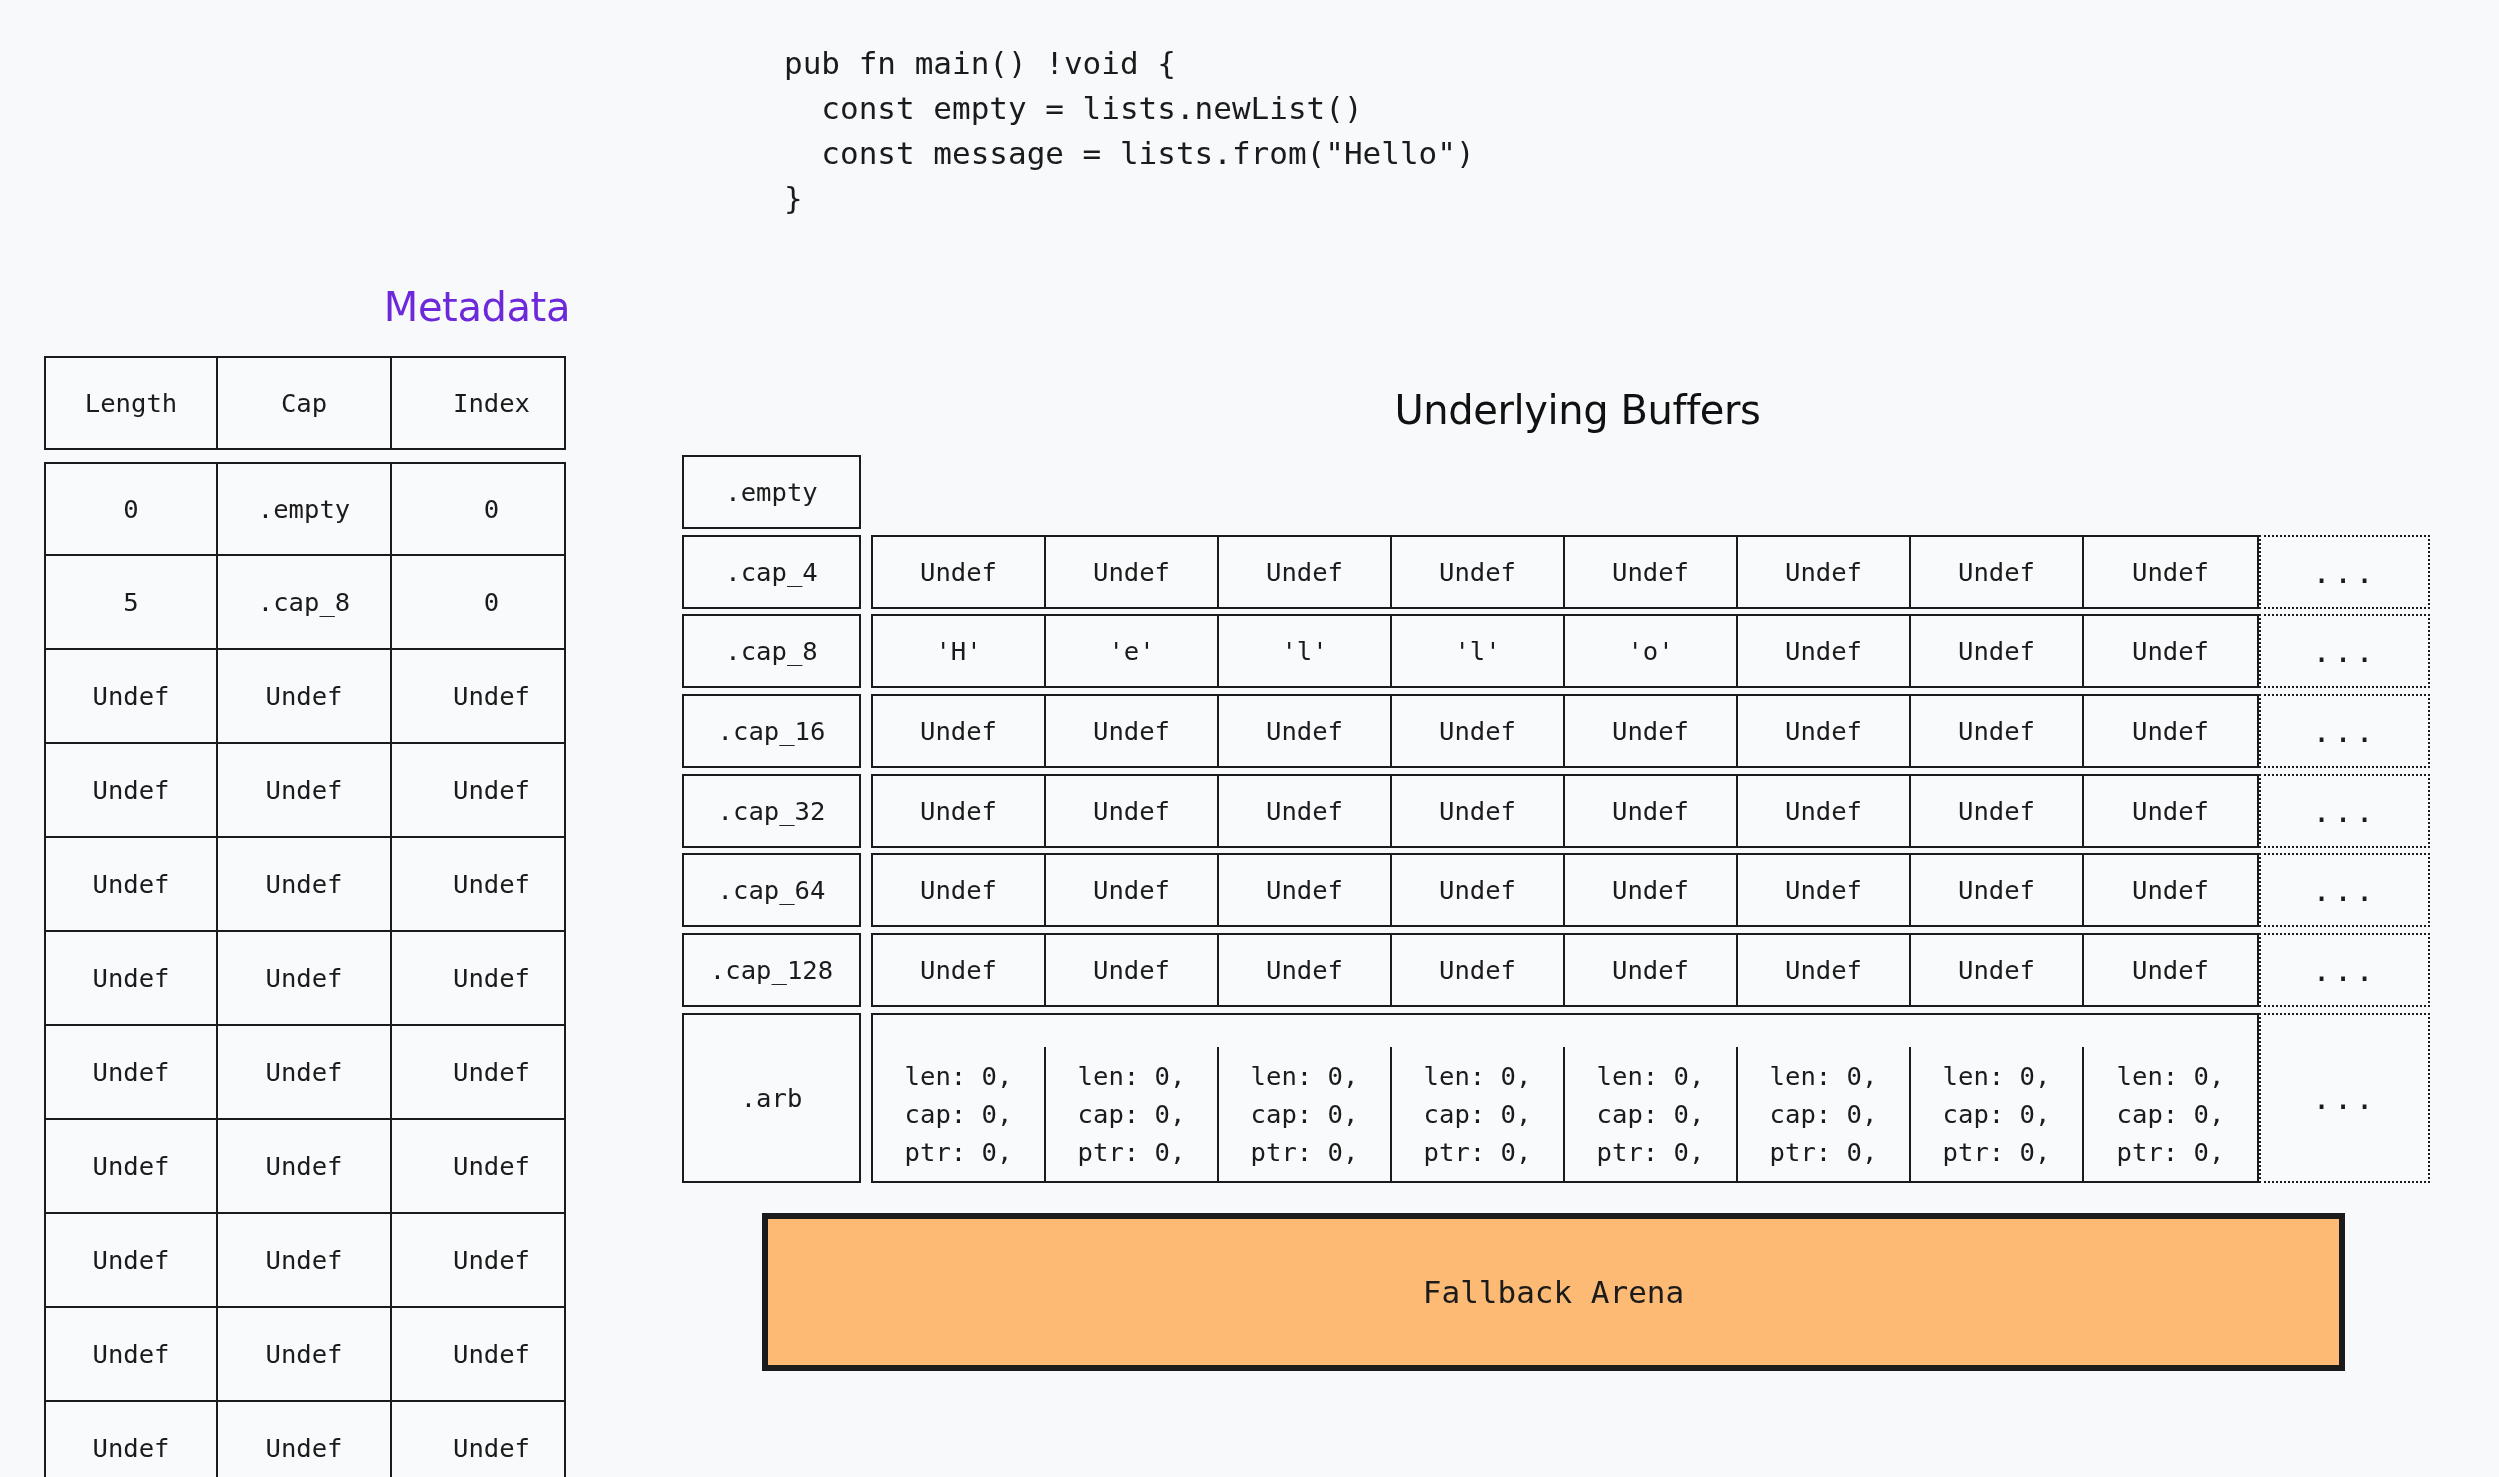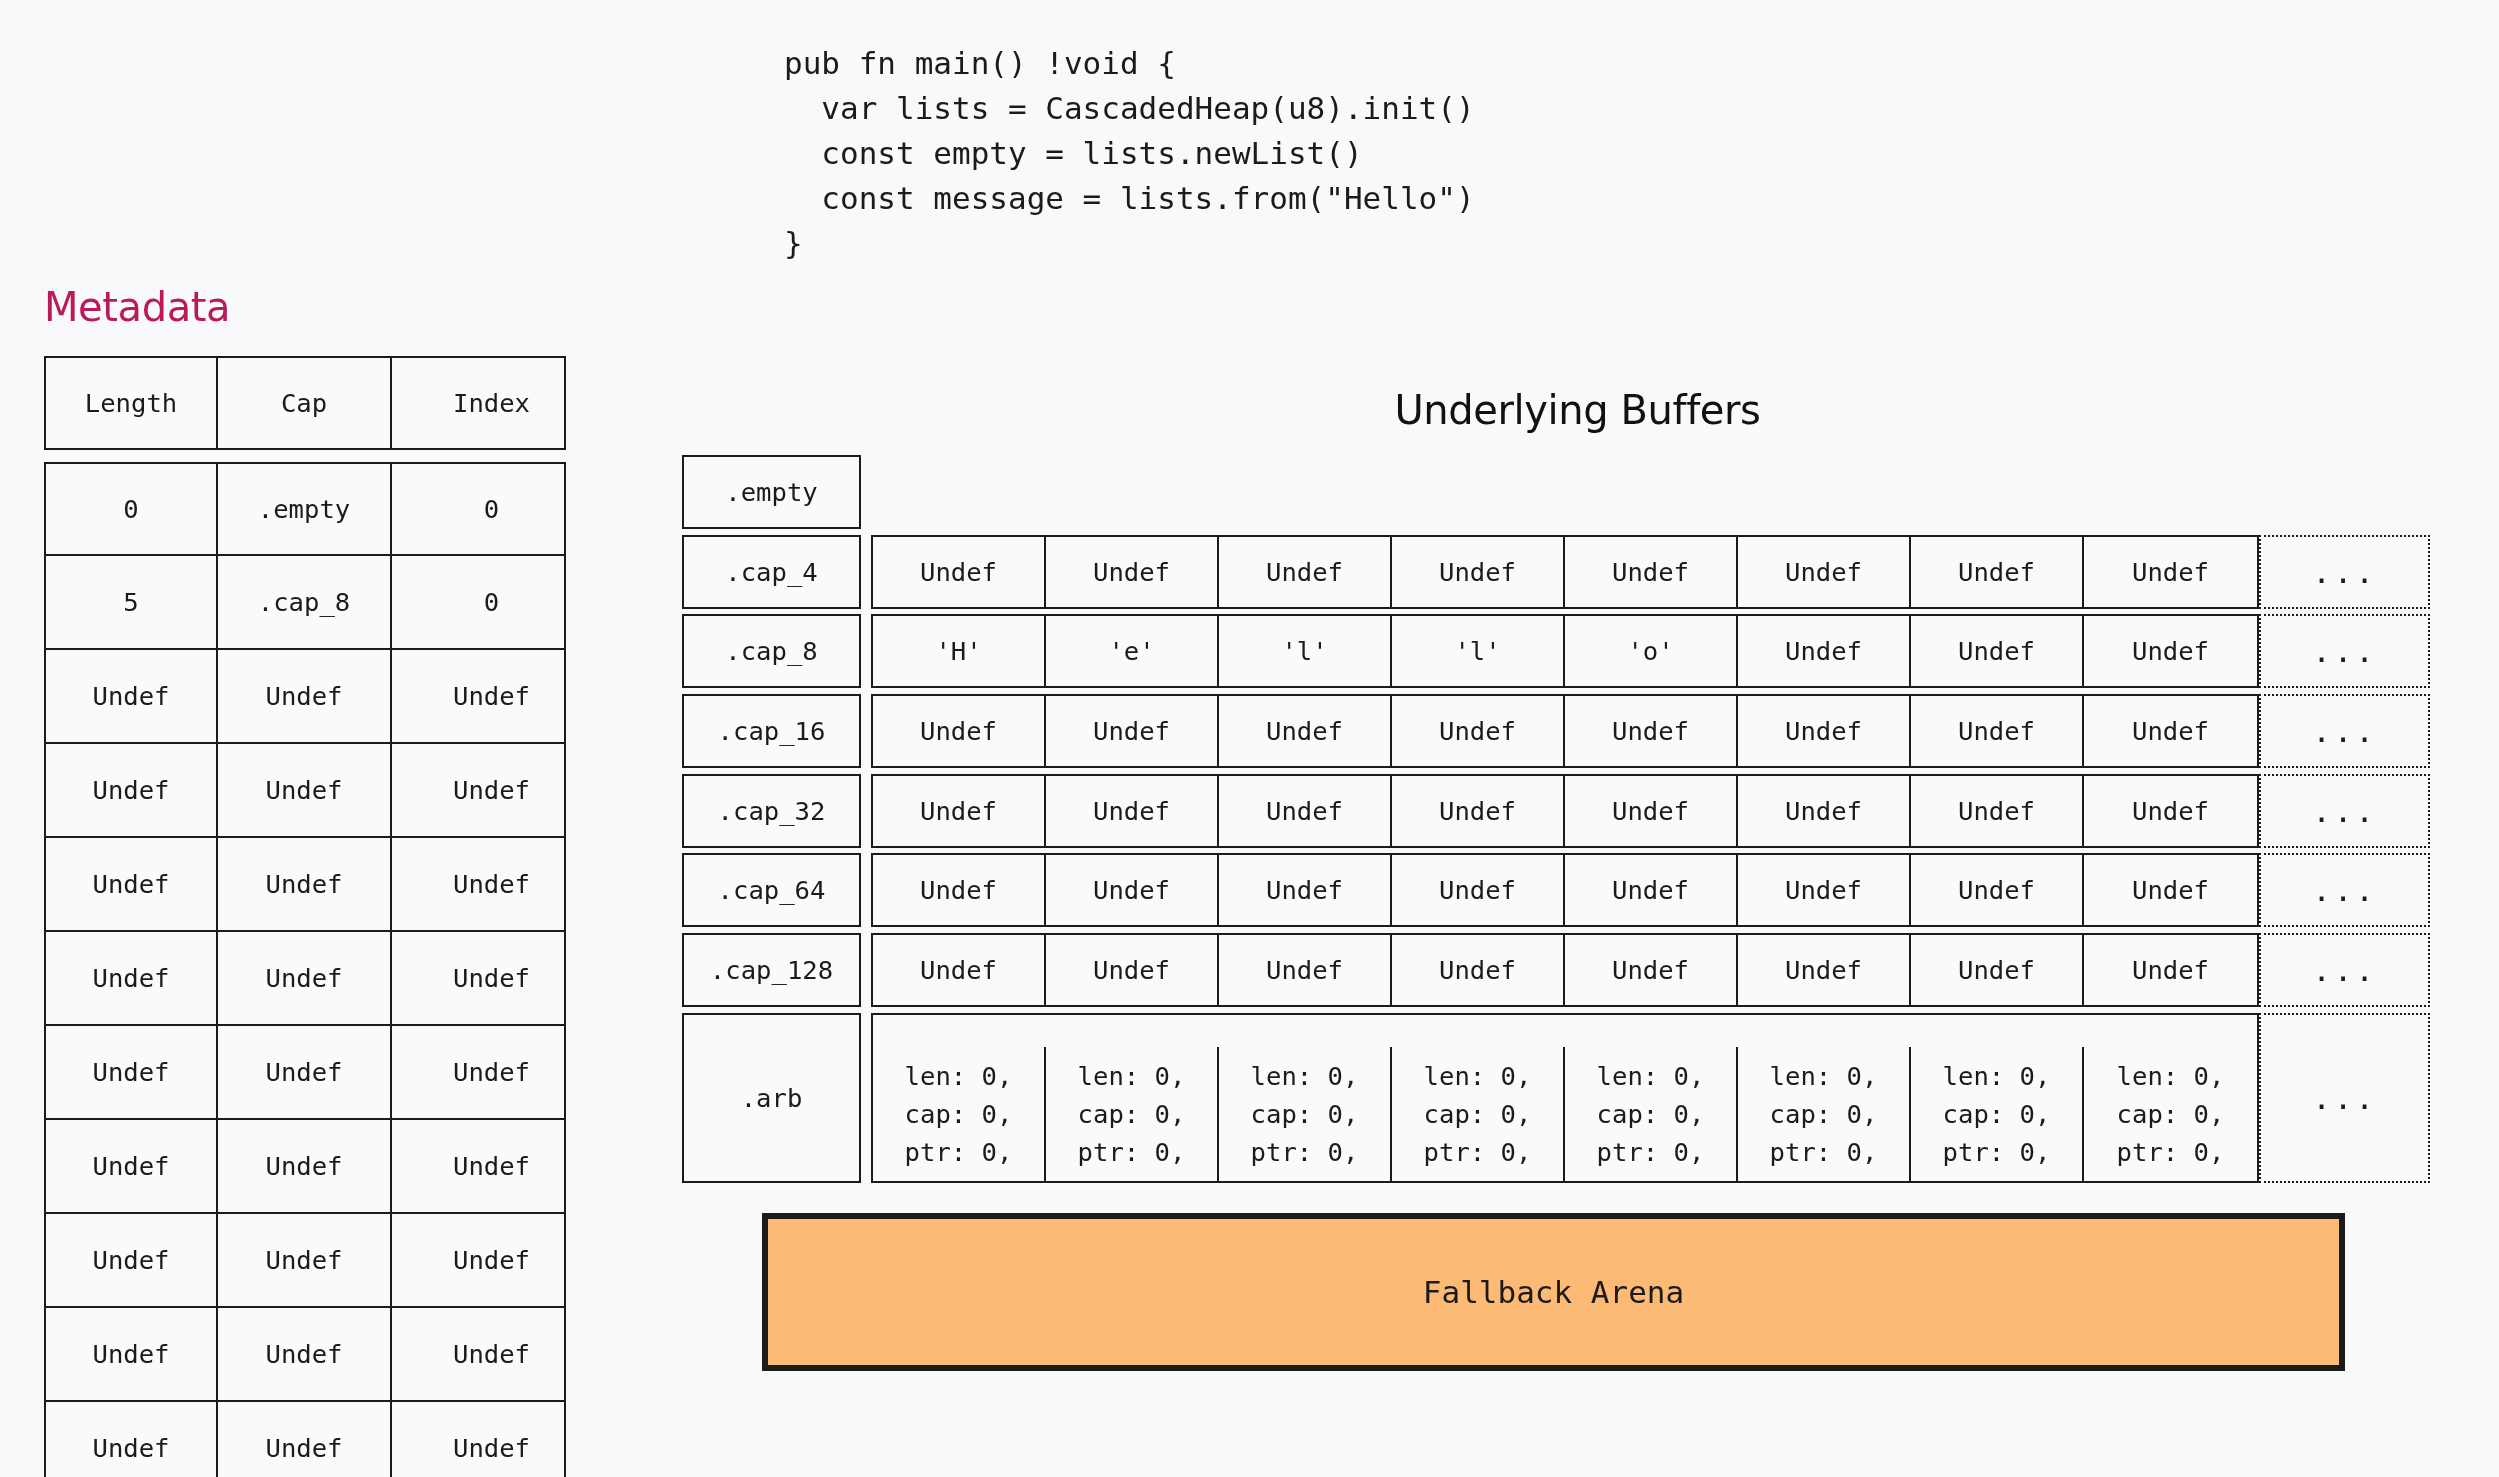--- a/index.html
+++ b/index.html
@@ -35,24 +35,24 @@
   #code-block .code-line { white-space: pre; }
 
   
   #metadata-section {
     position: absolute;
     left: 44px;
     top: 284px;
     width: 526px;
   }
   #metadata-title {
-    text-align: left;
+    text-align: right;
     font-size: 40px;
     font-weight: 400;
-    color: #be185d;
+    color: #6d28d9;
     letter-spacing: -0.4px;
     margin-bottom: 25.6px;
     font-family: "DejaVu Sans", sans-serif;
   }
   .meta-table {
     border-collapse: separate;
     border-spacing: 0;
     width: 522px;
     table-layout: fixed;
   }
@@ -185,21 +185,21 @@
     font-size: 31px;
     color: #1b1b1b;
     margin-left: 48px;
   }
 </style>
 </head>
 <body>
 
 <div id="canvas">
 
-  <div id="code-block"><div class="code-line">pub fn main() !void {</div><div class="code-line">  var lists = CascadedHeap(u8).init()</div><div class="code-line">  const empty = lists.newList()</div><div class="code-line">  const message = lists.from("Hello")</div><div class="code-line">}</div></div>
+  <div id="code-block"><div class="code-line">pub fn main() !void {</div><div class="code-line">  const empty = lists.newList()</div><div class="code-line">  const message = lists.from("Hello")</div><div class="code-line">}</div></div>
 
   <div id="metadata-section">
     <div id="metadata-title">Metadata</div>
     <table id="metadata-header-table" class="meta-table">
       <thead>
         <tr>
           <th class="col-length">Length</th>
           <th class="col-cap">Cap</th>
           <th class="col-index">Index</th>
         </tr>

